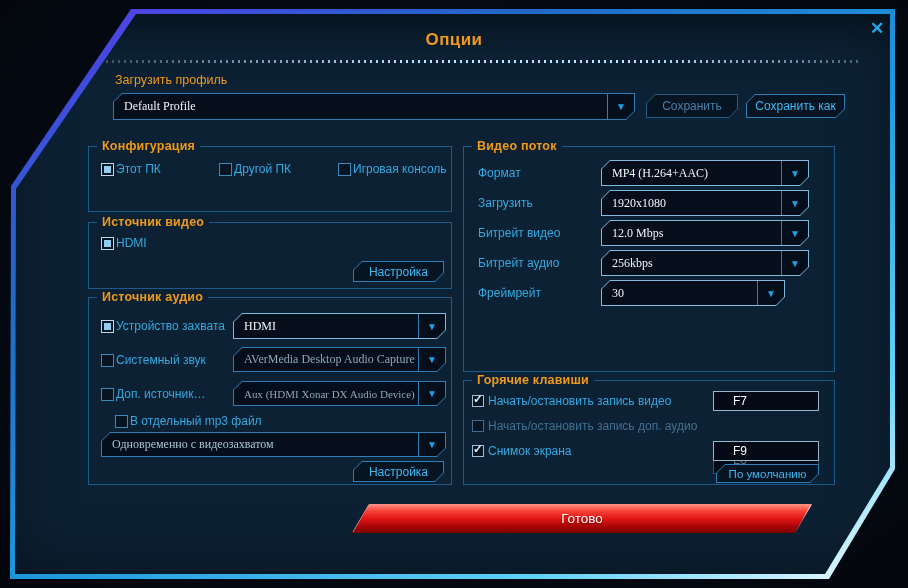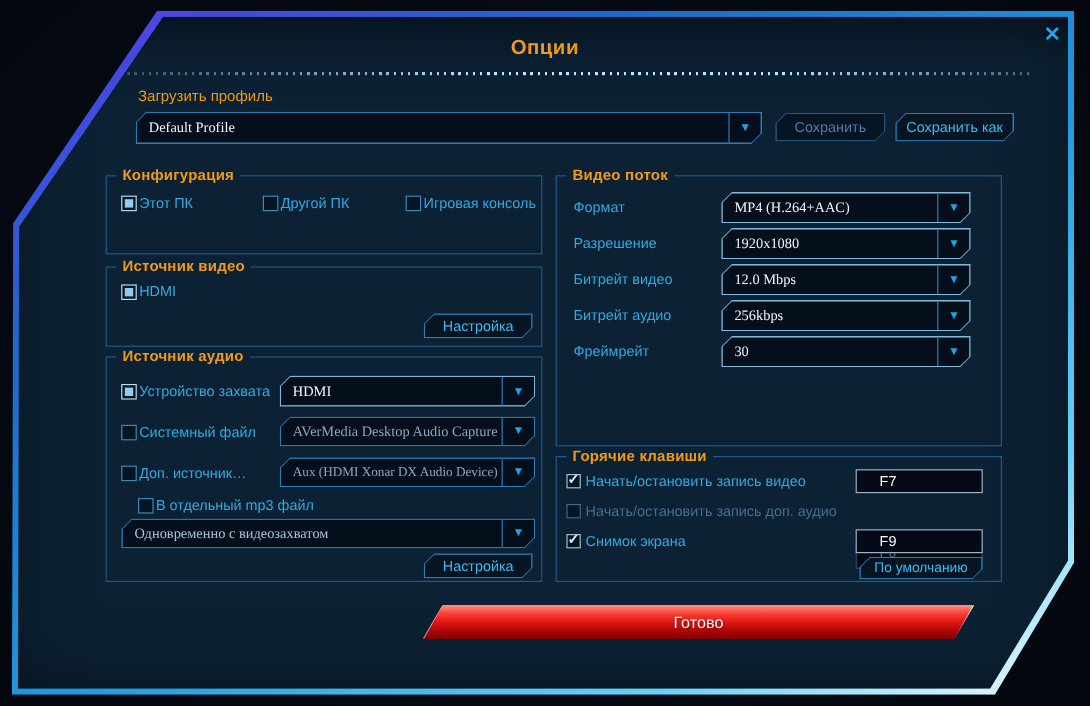--- a/index.html
+++ b/index.html
@@ -136,21 +136,21 @@
     </label>
     <div class="combo bright" style="left:144px;top:15px;width:213px;height:26px">
       <div class="combo-in">
         <span class="combo-text">HDMI</span>
         <span class="combo-arrow">▼</span>
       </div>
     </div>
 
     <label class="cb" style="left:12px;top:55px">
       <span class="box"></span>
-      <span>Системный файл</span>
+      <span>Системный звук</span>
     </label>
     <div class="combo" style="left:144px;top:49px;width:213px;height:25px">
       <div class="combo-in">
         <span class="combo-text muted" style="font-size:12px">AVerMedia Desktop Audio Capture</span>
         <span class="combo-arrow">▼</span>
       </div>
     </div>
 
     <label class="cb" style="left:12px;top:89px">
       <span class="box"></span>
@@ -184,21 +184,21 @@
     <span class="gtitle">Видео поток</span>
 
     <span class="flabel" style="left:14px;top:19px">Формат</span>
     <div class="combo bright" style="left:137px;top:13px;width:208px;height:26px">
       <div class="combo-in">
         <span class="combo-text">MP4 (H.264+AAC)</span>
         <span class="combo-arrow">▼</span>
       </div>
     </div>
 
-    <span class="flabel" style="left:14px;top:49px">Разрешение</span>
+    <span class="flabel" style="left:14px;top:49px">Загрузить</span>
     <div class="combo bright" style="left:137px;top:43px;width:208px;height:26px">
       <div class="combo-in">
         <span class="combo-text">1920x1080</span>
         <span class="combo-arrow">▼</span>
       </div>
     </div>
 
     <span class="flabel" style="left:14px;top:79px">Битрейт видео</span>
     <div class="combo bright" style="left:137px;top:73px;width:208px;height:26px">
       <div class="combo-in">
@@ -209,21 +209,21 @@
 
     <span class="flabel" style="left:14px;top:109px">Битрейт аудио</span>
     <div class="combo bright" style="left:137px;top:103px;width:208px;height:26px">
       <div class="combo-in">
         <span class="combo-text">256kbps</span>
         <span class="combo-arrow">▼</span>
       </div>
     </div>
 
     <span class="flabel" style="left:14px;top:139px">Фреймрейт</span>
-    <div class="combo bright" style="left:137px;top:133px;width:208px;height:26px">
+    <div class="combo bright" style="left:137px;top:133px;width:184px;height:26px">
       <div class="combo-in">
         <span class="combo-text">30</span>
         <span class="combo-arrow">▼</span>
       </div>
     </div>
   </div>
 
   <div class="group" style="left:463px;top:380px;width:370px;height:103px">
     <span class="gtitle">Горячие клавиши</span>
 

